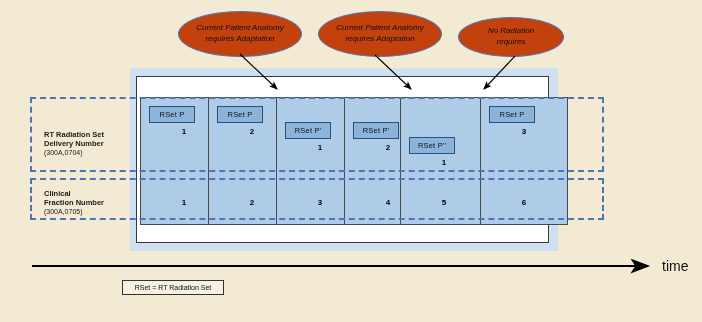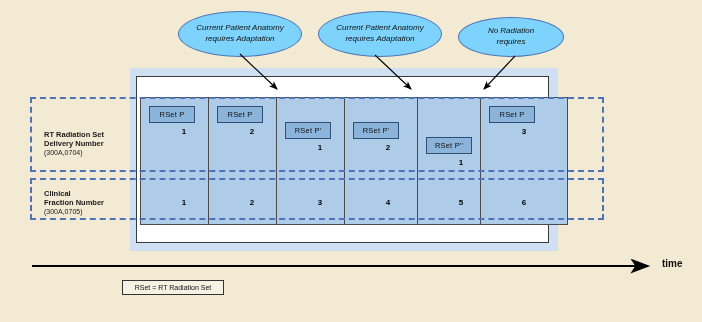--- a/index.html
+++ b/index.html
@@ -67,37 +67,37 @@
   .dashed-label .l1,.dashed-label .l2{font-size:7.5px;font-weight:bold;}
   .dashed-label .tag{font-size:7px;font-weight:normal;}
   #label-delivery{top:31px;}
   #label-fraction{top:9px;}
 
   
   .callout{
     position:absolute;
     border:1.3px solid #4e74b8;
     border-radius:50%;
-    background:#7dd3fc;
+    background:#c2410c;
     display:flex;flex-direction:column;
     align-items:center;justify-content:center;
     font-style:italic;font-size:8px;color:#111;
     line-height:1.35;text-align:center;
   }
   #callout-1{left:178px;top:11px;width:122px;height:44px;}
   #callout-2{left:318px;top:11px;width:122px;height:44px;}
   #callout-3{left:458px;top:17px;width:104px;height:38px;}
 
   
   #arrow-layer{position:absolute;left:0;top:0;width:702px;height:322px;pointer-events:none;}
 
   
   #time-label{
     position:absolute;left:662px;top:258px;
-    font-size:10px;color:#111;font-weight:bold;
+    font-size:14px;color:#111;
   }
 
   
   #legend{
     position:absolute;left:122px;top:280px;width:102px;height:15px;
     background:#f6f1e2;border:1px solid #333;
     box-sizing:border-box;
     display:flex;align-items:center;justify-content:center;
     font-size:7px;color:#111;white-space:nowrap;
   }
@@ -129,21 +129,21 @@
       <div class="delivery-num" style="top:45px;">1</div>
       <div class="fraction-num">3</div>
     </div>
 
     <div class="col" style="left:204px;">
       <div class="rset-chip" style="top:24px;">RSet P'</div>
       <div class="delivery-num" style="top:45px;">2</div>
       <div class="fraction-num">4</div>
     </div>
 
-    <div class="col" style="left:277px;">
+    <div class="col" style="left:260px;">
       <div class="rset-chip" style="top:39px;">RSet P''</div>
       <div class="delivery-num" style="top:60px;">1</div>
       <div class="fraction-num">5</div>
     </div>
 
     <div class="col" style="left:340px;">
       <div class="rset-chip" style="top:8px;">RSet P</div>
       <div class="delivery-num" style="top:29px;">3</div>
       <div class="fraction-num">6</div>
     </div>

